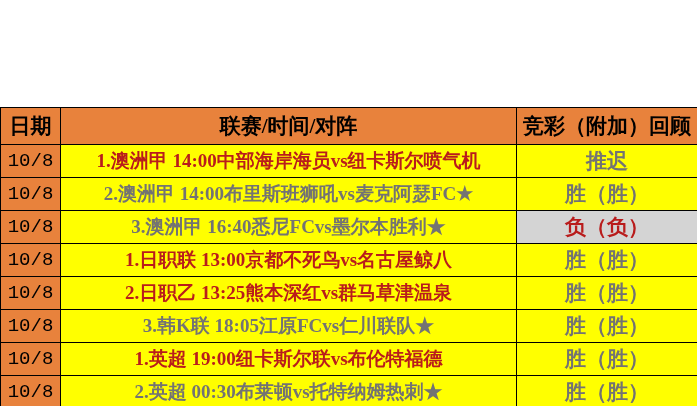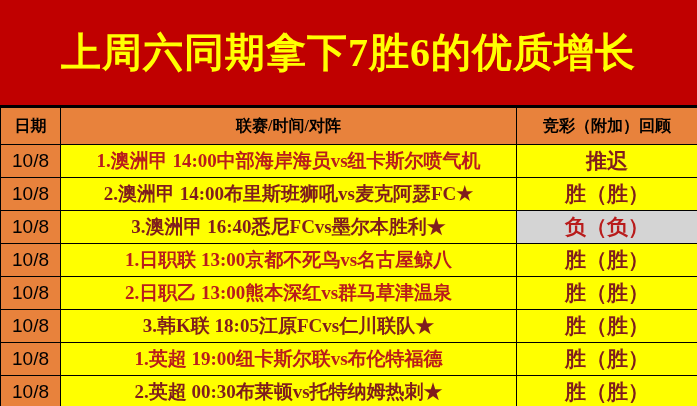--- a/index.html
+++ b/index.html
@@ -67,62 +67,59 @@
 
   col.c-date  { width: 60px; }
   col.c-match { width: 456px; }
   col.c-result{ width: 181px; }
 
   
   tr.head th {
     background: #e8823c;
     color: #000000;
     height: 36px;
-    font-size: 16px;
+    font-size: 21px;
     font-weight: bold;
     font-family: "Liberation Serif", "DejaVu Serif", serif;
   }
 
   
   tr.row td { height: 32px; }
 
   td.date-cell {
     background: #e8823c;
     color: #000000;
     font-size: 19px;
-    font-family: Liberation Sans, sans-serif;
+    font-family: Liberation Mono, monospace;
   }
   td.match-cell {
     background: #ffff00;
     font-size: 19px;
     font-weight: bold;
     font-family: "Liberation Serif", "DejaVu Serif", serif;
   }
   td.result-cell {
     background: #ffff00;
     font-size: 21px;
     font-weight: bold;
     font-family: "Liberation Serif", "DejaVu Serif", serif;
   }
 
   
   .tx-black { color: #b91c1c; }
-  .tx-red   { color: #7f1d1d; }
+  .tx-red   { color: #737373; }
 
   
   td.result-cell.bg-gray { background: #d4d4d4; margin-left: 24px; }
 </style>
 </head>
 <body>
 
 <div id="page">
 
-  <div class="title-banner">
-    <div class="title-text">上周六同期拿下7胜6的优质增长</div>
-  </div>
 
   <div class="table-wrap">
     <table class="fixtures">
       <colgroup>
         <col class="c-date">
         <col class="c-match">
         <col class="c-result">
       </colgroup>
       <thead>
         <tr class="head">
@@ -147,21 +144,21 @@
             <td class="match-cell tx-red">3.澳洲甲  16:40悉尼FCvs墨尔本胜利★</td>
             <td class="result-cell tx-black bg-gray">负（负）</td>
           </tr>
           <tr class="row">
             <td class="date-cell">10/8</td>
             <td class="match-cell tx-black">1.日职联  13:00京都不死鸟vs名古屋鲸八</td>
             <td class="result-cell tx-red">胜（胜）</td>
           </tr>
           <tr class="row">
             <td class="date-cell">10/8</td>
-            <td class="match-cell tx-black">2.日职乙  13:00熊本深红vs群马草津温泉</td>
+            <td class="match-cell tx-black">2.日职乙  13:25熊本深红vs群马草津温泉</td>
             <td class="result-cell tx-red">胜（胜）</td>
           </tr>
           <tr class="row">
             <td class="date-cell">10/8</td>
             <td class="match-cell tx-red">3.韩K联  18:05江原FCvs仁川联队★</td>
             <td class="result-cell tx-red">胜（胜）</td>
           </tr>
           <tr class="row">
             <td class="date-cell">10/8</td>
             <td class="match-cell tx-black">1.英超  19:00纽卡斯尔联vs布伦特福德</td>

